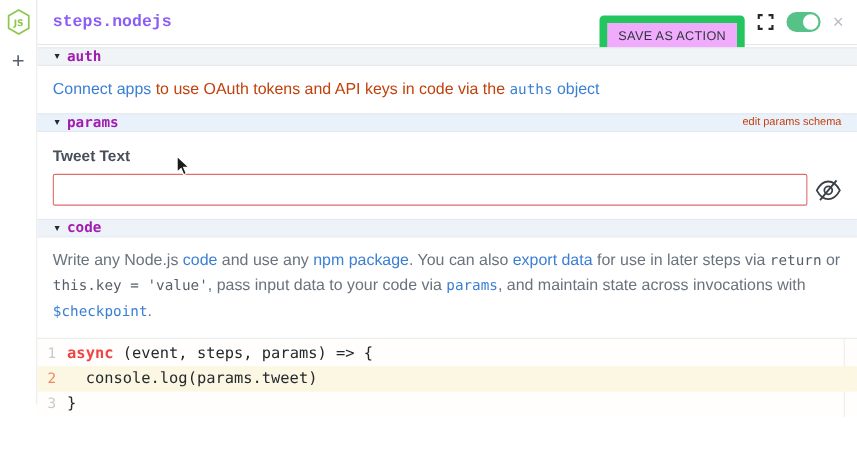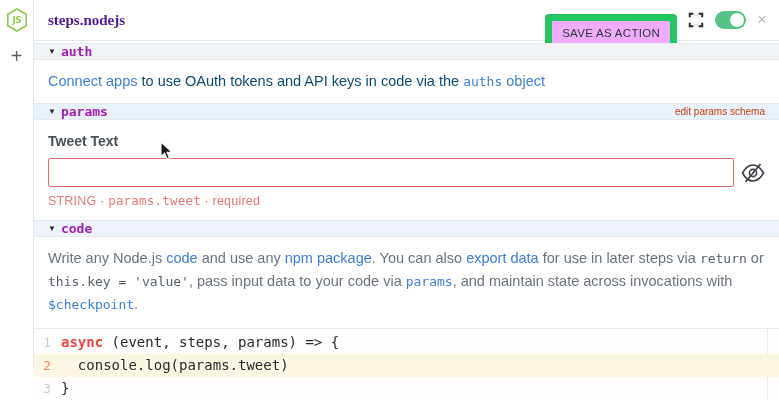--- a/index.html
+++ b/index.html
@@ -11,21 +11,21 @@
   .rail { width:34px; height:100%; border-right:1px solid #e4e7ea; background:#fff;
     display:flex; flex-direction:column; align-items:center; padding-top:8px; }
   .node-badge { width:22px; height:24px; }
   .add-step { margin-top:14px; font-size:20px; line-height:20px; color:#586069; cursor:pointer;
     font-family:"Liberation Sans", sans-serif; }
 
   
   .panel { flex:1; display:flex; flex-direction:column; min-width:0; }
   .panel-header { height:41px; border-bottom:1px solid #e4e7ea; display:flex; align-items:center;
     padding:0 12px 0 14px; }
-  .title { font-family:Liberation Serif, serif; font-weight:bold; font-size:15px; color:#4c1d95; }
+  .title { font-family:Liberation Mono, monospace; font-weight:bold; font-size:15px; color:#8b5cf6; }
   .header-actions { margin-left:auto; display:flex; align-items:center; gap:11px; }
   .save-btn { background:#f0abfc; border:7px solid #22c55e; border-radius:4px; color:#2f363d;
     font-size:11.5px; letter-spacing:.3px; padding:6px 10px; font-family:"Liberation Sans", sans-serif;
     cursor:pointer;margin-top:26px; }
   .fs-icon { display:inline-flex; cursor:pointer; }
   .toggle { position:relative; width:31px; height:18px; border-radius:9px; background:#57c288;
     display:inline-block; cursor:pointer; }
   .toggle .knob { position:absolute; right:2px; top:2px; width:14px; height:14px; border-radius:50%;
     background:#fff; }
   .close { color:#b6bcc2; font-size:17px; line-height:16px; cursor:pointer; }
@@ -34,21 +34,21 @@
   .section-bar { height:26px; display:flex; align-items:center; padding:0 14px;
     border-top:1px solid #e4e9ee; border-bottom:1px solid #e4e9ee; cursor:pointer; }
   .bar-auth { background:#f1f4f7; margin-top:2px; }
   .bar-params { background:#e9f1fb; }
   .bar-code { background:#eef3f9; }
   .tri { font-size:8px; color:#24292e; margin-right:5px; }
   .bar-label { font-family:"DejaVu Sans Mono", monospace; font-weight:bold; font-size:13px; color:#a21caf; }
   .bar-link { margin-left:auto; font-size:10px; color:#c2410c; text-decoration:none; cursor:pointer; }
 
   .lnk { color:#3b7fd4; text-decoration:none; cursor:pointer; }
-  .gray { color:#0c4a6e; }
+  .gray { color:#c2410c; }
   .mono { font-family:"DejaVu Sans Mono", monospace; font-size:13px; }
 
   
   .auth-content { padding:11px 14px; font-size:14.5px; line-height:20px; background:#fff; }
 
   
   .params-content { padding:13px 14px 12px 14px; background:#fff; }
   .field-label { font-size:14px; font-weight:bold; color:#474f58; }
   .param-input { display:block; margin-top:9px; width:692px; height:29px; border:1px solid #e06c6c;
     border-radius:2px; background:#fff; outline:none; padding:0 8px; font-size:14px;
@@ -126,21 +126,20 @@
       <div class="input-row">
         <input class="param-input" type="text" value="" style="">
         <span class="eye">
           <svg width="24" height="24" viewBox="0 0 24 24">
             <path d="M1.5 12 C4.5 6.5 8.2 4 12 4 C15.8 4 19.5 6.5 22.5 12 C19.5 17.5 15.8 20 12 20 C8.2 20 4.5 17.5 1.5 12 Z" fill="none" stroke="#3a4046" stroke-width="1.6"></path>
             <circle cx="12" cy="12" r="3.6" fill="none" stroke="#3a4046" stroke-width="1.6"></circle>
             <line x1="4.5" y1="21" x2="19.5" y2="3" stroke="#3a4046" stroke-width="1.7"></line>
           </svg>
         </span>
       </div>
-      <div class="field-meta"><span>STRING</span><span> · </span><span class="mono">params.tweet</span><span> · </span><span>required</span></div>
     </div>
 
     <div class="section-bar bar-code">
       <span class="tri">▼</span>
       <span class="bar-label">code</span>
     </div>
     <p class="code-desc"><span>Write any Node.js </span><a class="lnk">code</a><span> and use any </span><a class="lnk">npm package</a><span>. You can also </span><a class="lnk">export data</a><span> for use in later steps via </span><span class="mono">return</span><span> or </span><span class="mono">this.key = 'value'</span><span>, pass input data to your code via </span><a class="mono lnk">params</a><span>, and maintain state across invocations with </span><a class="mono lnk">$checkpoint</a><span>.</span></p>
 
     <div class="editor">
       <div class="ruler"></div>

